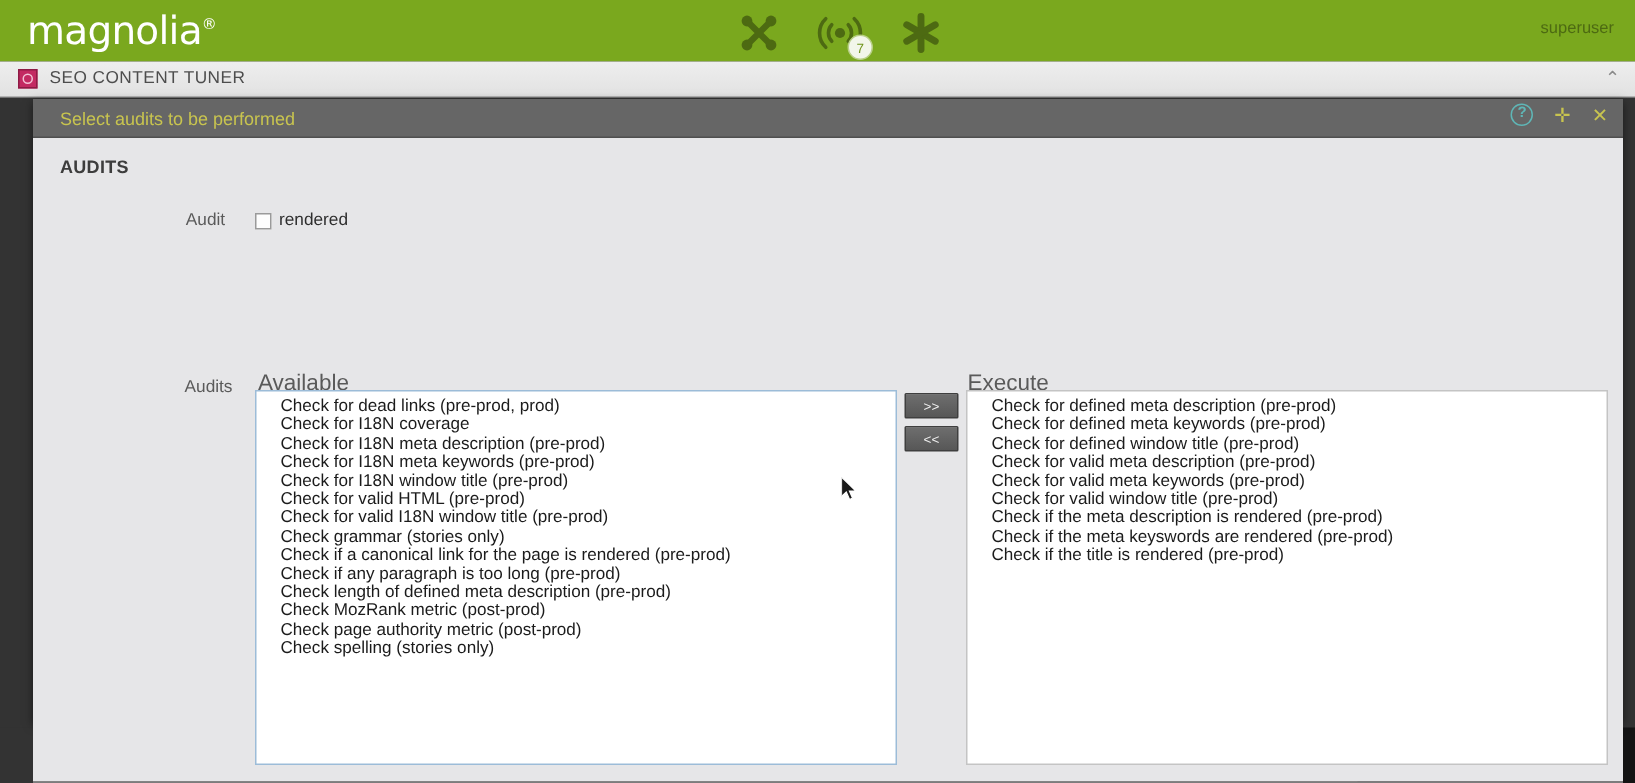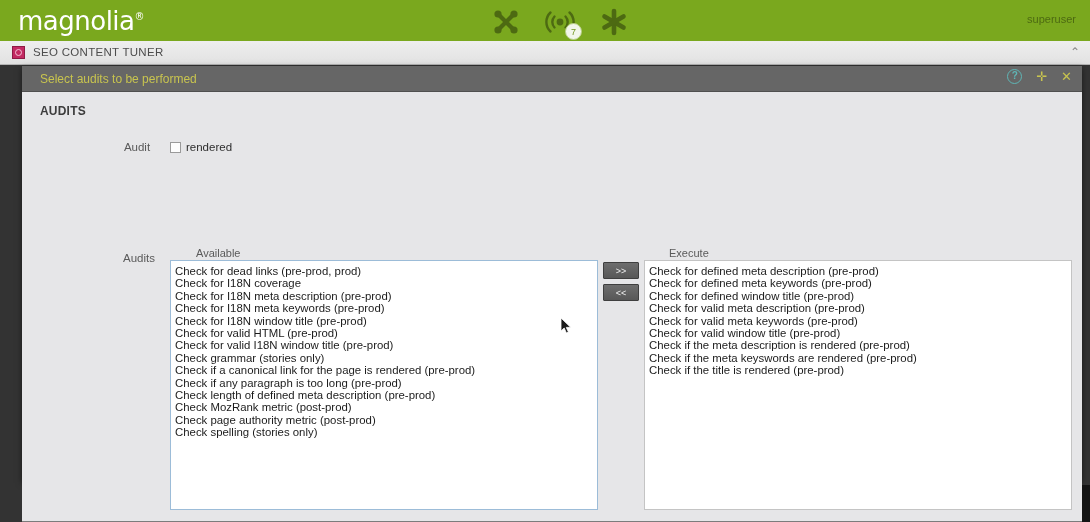--- a/index.html
+++ b/index.html
@@ -113,36 +113,36 @@
     border: 1px solid #9a9a9a; cursor: pointer;
   }
   .cb-lbl { font-size: 11.5px; color: #2e2e2e; }
 
   .lbl-audits {
     position: absolute; left: 97px; top: 160px; width: 36px;
     text-align: right; font-size: 11.5px; color: #5a5a5a;
   }
 
   .col-head {
-    position: absolute; font-size: 11px; color: #5a5a5a; margin-left: 24px;
+    position: absolute; font-size: 15px; color: #5a5a5a;
   }
   .head-available { left: 150px; top: 155px; }
   .head-execute { left: 623px; top: 155px; }
 
   .listbox {
     position: absolute; top: 168px; height: 250px;
     background: #ffffff; overflow: hidden;
   }
   .lb-left  { left: 148px; width: 428px; border: 1px solid #9cbcd8; box-shadow: inset 0 0 0 1px #ffffff; }
   .lb-right { left: 622px; width: 428px; border: 1px solid #c4c4c4; }
   .lb-item {
     font-size: 11.4px; color: #1b1b1b; line-height: 12.4px;
     padding: 0 0 0 4px; white-space: nowrap; cursor: pointer;
   }
-  .lb-inner { padding: 4px 0 0 0; }
+  .lb-inner { padding: 4px 0 0 0; margin-left: 12px; }
 
   .xfer {
     position: absolute; left: 581px; top: 170px;
     display: flex; flex-direction: column; gap: 5px;
   }
   .xfer button {
     width: 36px; height: 17px;
     background: linear-gradient(#6e6e6e, #575757);
     border: 1px solid #3f3f3f; border-radius: 1px;
     color: #f2f2f2; font-size: 9px; cursor: pointer;

